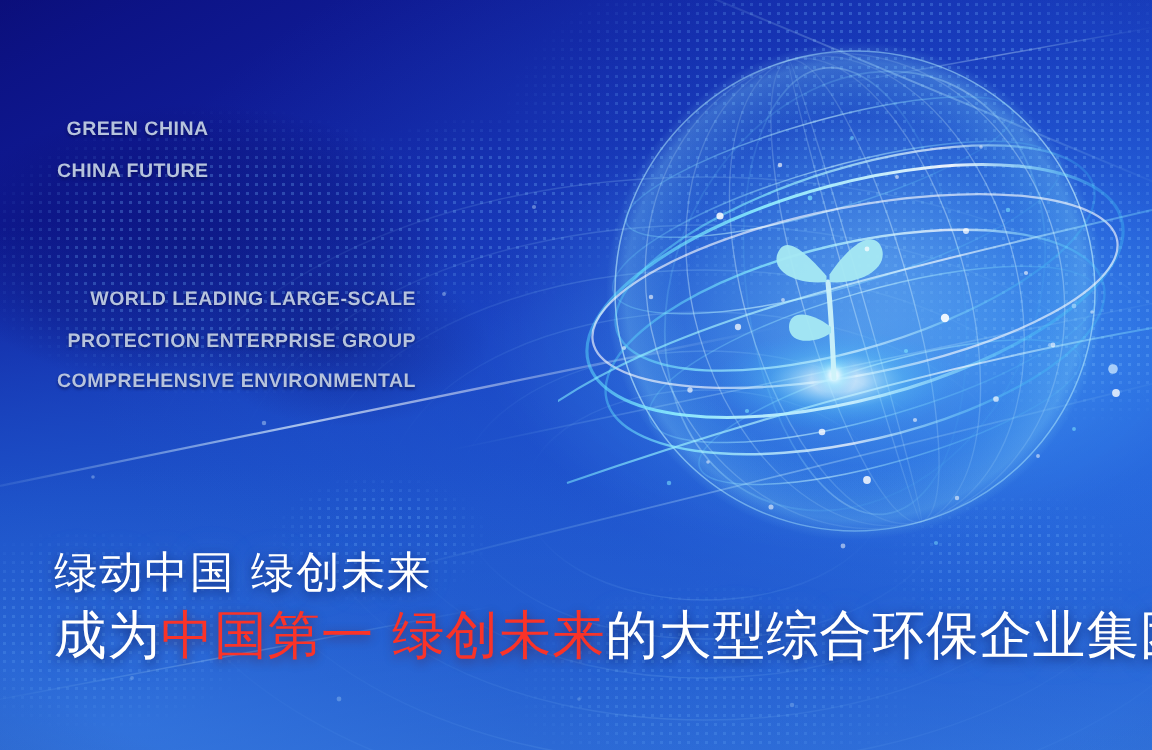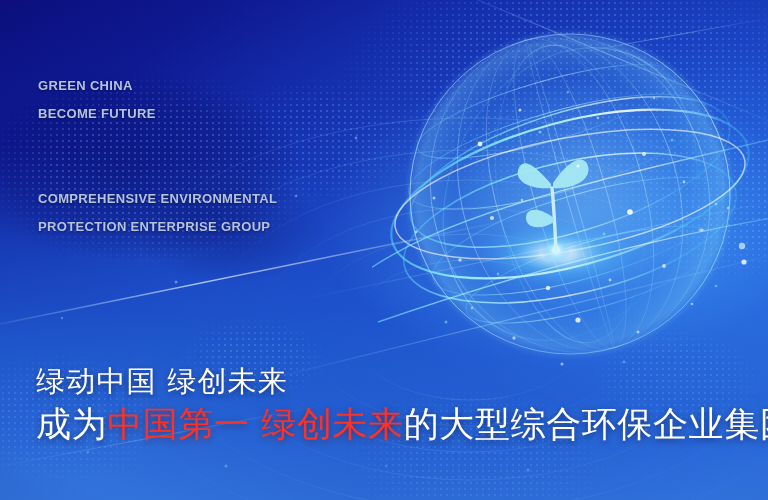--- a/index.html
+++ b/index.html
@@ -92,20 +92,21 @@
   #globe-svg{width:100%;height:100%;display:block;}
 
   
   .en-block{position:absolute;left:38px;color:#b6c3dd;letter-spacing:.34px;}
   #en-top{top:72px;}
   #en-body{top:185px;}
   .en-line{
     font-size:13px;font-weight:700;line-height:27.5px;
     white-space:nowrap;
     text-shadow:0 1px 2px rgba(5,10,60,.55);
+    text-align:right;
   }
 
   #cn-block{position:absolute;left:36px;top:362px;}
   .cn-line{
     white-space:nowrap;
     font-family:"DejaVu Sans","Liberation Sans",sans-serif;
     color:#ffffff;
     text-shadow:0 2px 7px rgba(6,16,80,.70), 0 0 20px rgba(110,180,255,.30);
   }
   #cn-line-1{font-size:29px;line-height:38px;letter-spacing:1.2px;}
@@ -301,26 +302,27 @@
       <circle cx="62" cy="318" r="1.2" opacity=".35"></circle>
       <circle cx="356" cy="138" r="1.4" opacity=".40"></circle>
     </g>
   </svg>
 
   <div class="layer bg-bottom"></div>
   <div class="layer bg-vignette"></div>
 
   <div class="en-block" id="en-top">
     <div class="en-line">GREEN CHINA</div>
-    <div class="en-line">BECOME FUTURE</div>
+    <div class="en-line">CHINA FUTURE</div>
   </div>
 
   <div class="en-block" id="en-body">
+    <div class="en-line">WORLD LEADING LARGE-SCALE</div>
+    <div class="en-line">PROTECTION ENTERPRISE GROUP</div>
     <div class="en-line">COMPREHENSIVE ENVIRONMENTAL</div>
-    <div class="en-line">PROTECTION ENTERPRISE GROUP</div>
   </div>
 
   <div id="cn-block">
     <div class="cn-line" id="cn-line-1">绿动中国 绿创未来</div>
     <div class="cn-line" id="cn-line-2">
       <span>成为</span><span class="cn-accent">中国第一 绿创未来</span><span>的大型综合环保企业集团</span>
     </div>
   </div>
 
 </div>

